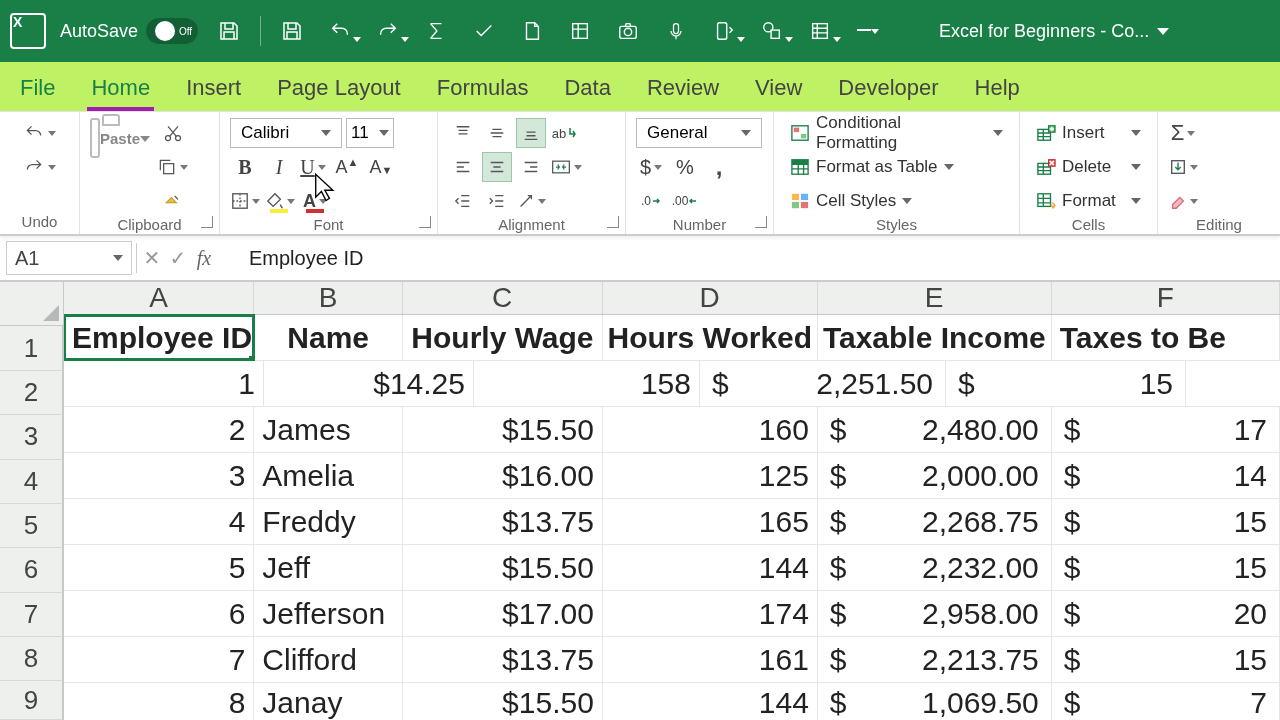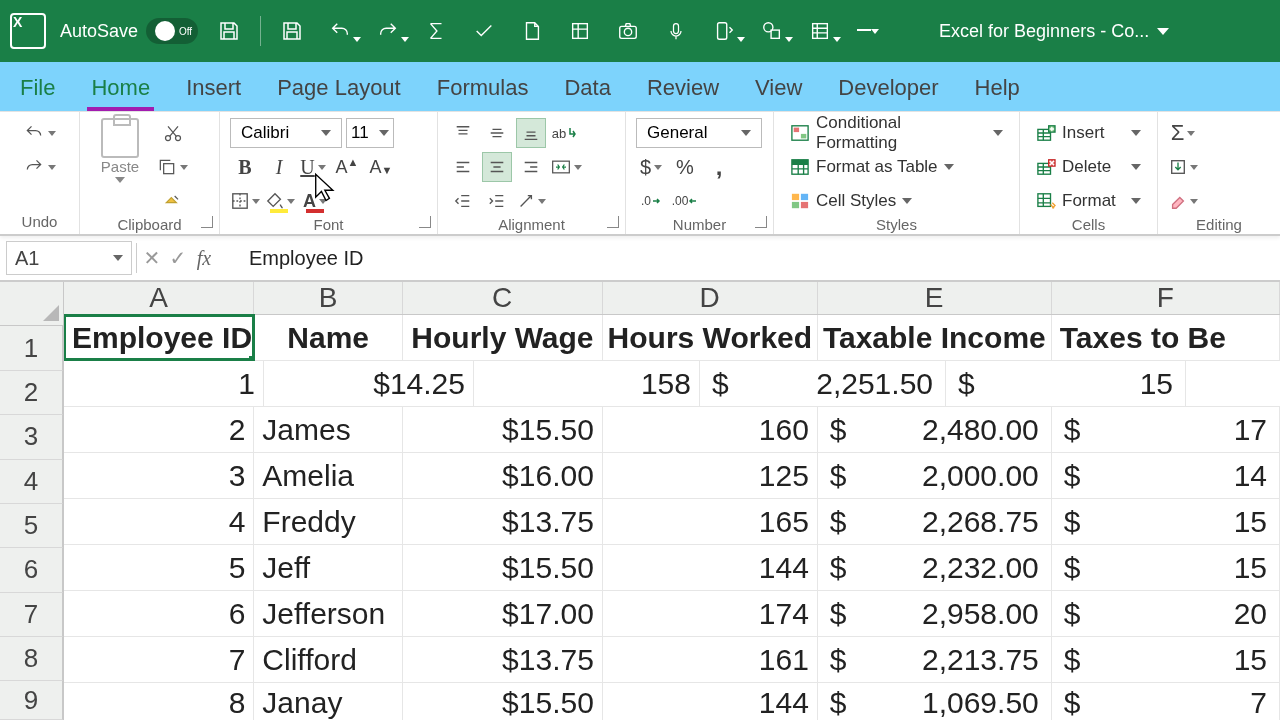--- a/index.html
+++ b/index.html
@@ -75,21 +75,21 @@
   .doc-title {
     margin-left: 40px;
     font-size: 18px;
     display: flex; align-items: center; gap: 8px;
   }
   .doc-chev { width:0;height:0; border-left:6px solid transparent; border-right:6px solid transparent; border-top:7px solid #fff; }
 
   
   .tabstrip {
     height: 50px;
-    background: #7dd3fc;
+    background: #bef264;
     display: flex;
     align-items: flex-end;
     padding: 0 16px;
     gap: 28px;
     border-bottom: 1px solid #e5e5e5;
   }
   .filetab {
     color: #1a7f47;
     font-size: 22px;
     padding: 8px 4px 10px 4px;
@@ -167,22 +167,22 @@
     width: 48px; height:30px; border:1px solid #bbb;
     display:flex;align-items:center;justify-content:space-between; padding:0 4px; font-size:17px;
   }
   .sel-chev{width:0;height:0;border-left:5px solid transparent;border-right:5px solid transparent;border-top:6px solid #666;}
   .bold-s{font-weight:bold;font-size:20px;font-family:serif;}
   .ital-s{font-style:italic;font-size:20px;font-family:serif;}
   .und-s{text-decoration:underline;font-size:20px;font-family:serif;}
 
   .big-paste {
     width: 60px;
-    display:flex; flex-direction:column; align-items:center;
-    color:#888; font-size:15px;
+    display:flex; flex-direction:row; align-items:center;
+    color:#888; font-size:15px;font-weight:bold;
   }
   .big-paste .clip-ic{ width:38px;height:40px;border:2px solid #bbb; position:relative; border-radius:3px;}
   .big-paste .clip-ic::before{content:"";position:absolute;left:10px;top:-6px;width:14px;height:8px;border:2px solid #bbb;border-radius:3px 3px 0 0;}
   .big-paste .mini-chev{width:0;height:0;border-left:5px solid transparent;border-right:5px solid transparent;border-top:6px solid #888;margin-top:2px;}
 
   .style-btn{
     height:30px; display:flex;align-items:center; gap:6px; padding:0 6px;
     font-size:17px; color:#333; cursor:pointer;
   }
   .style-btn svg{stroke:#1a7f47;fill:none;stroke-width:1.5;}

